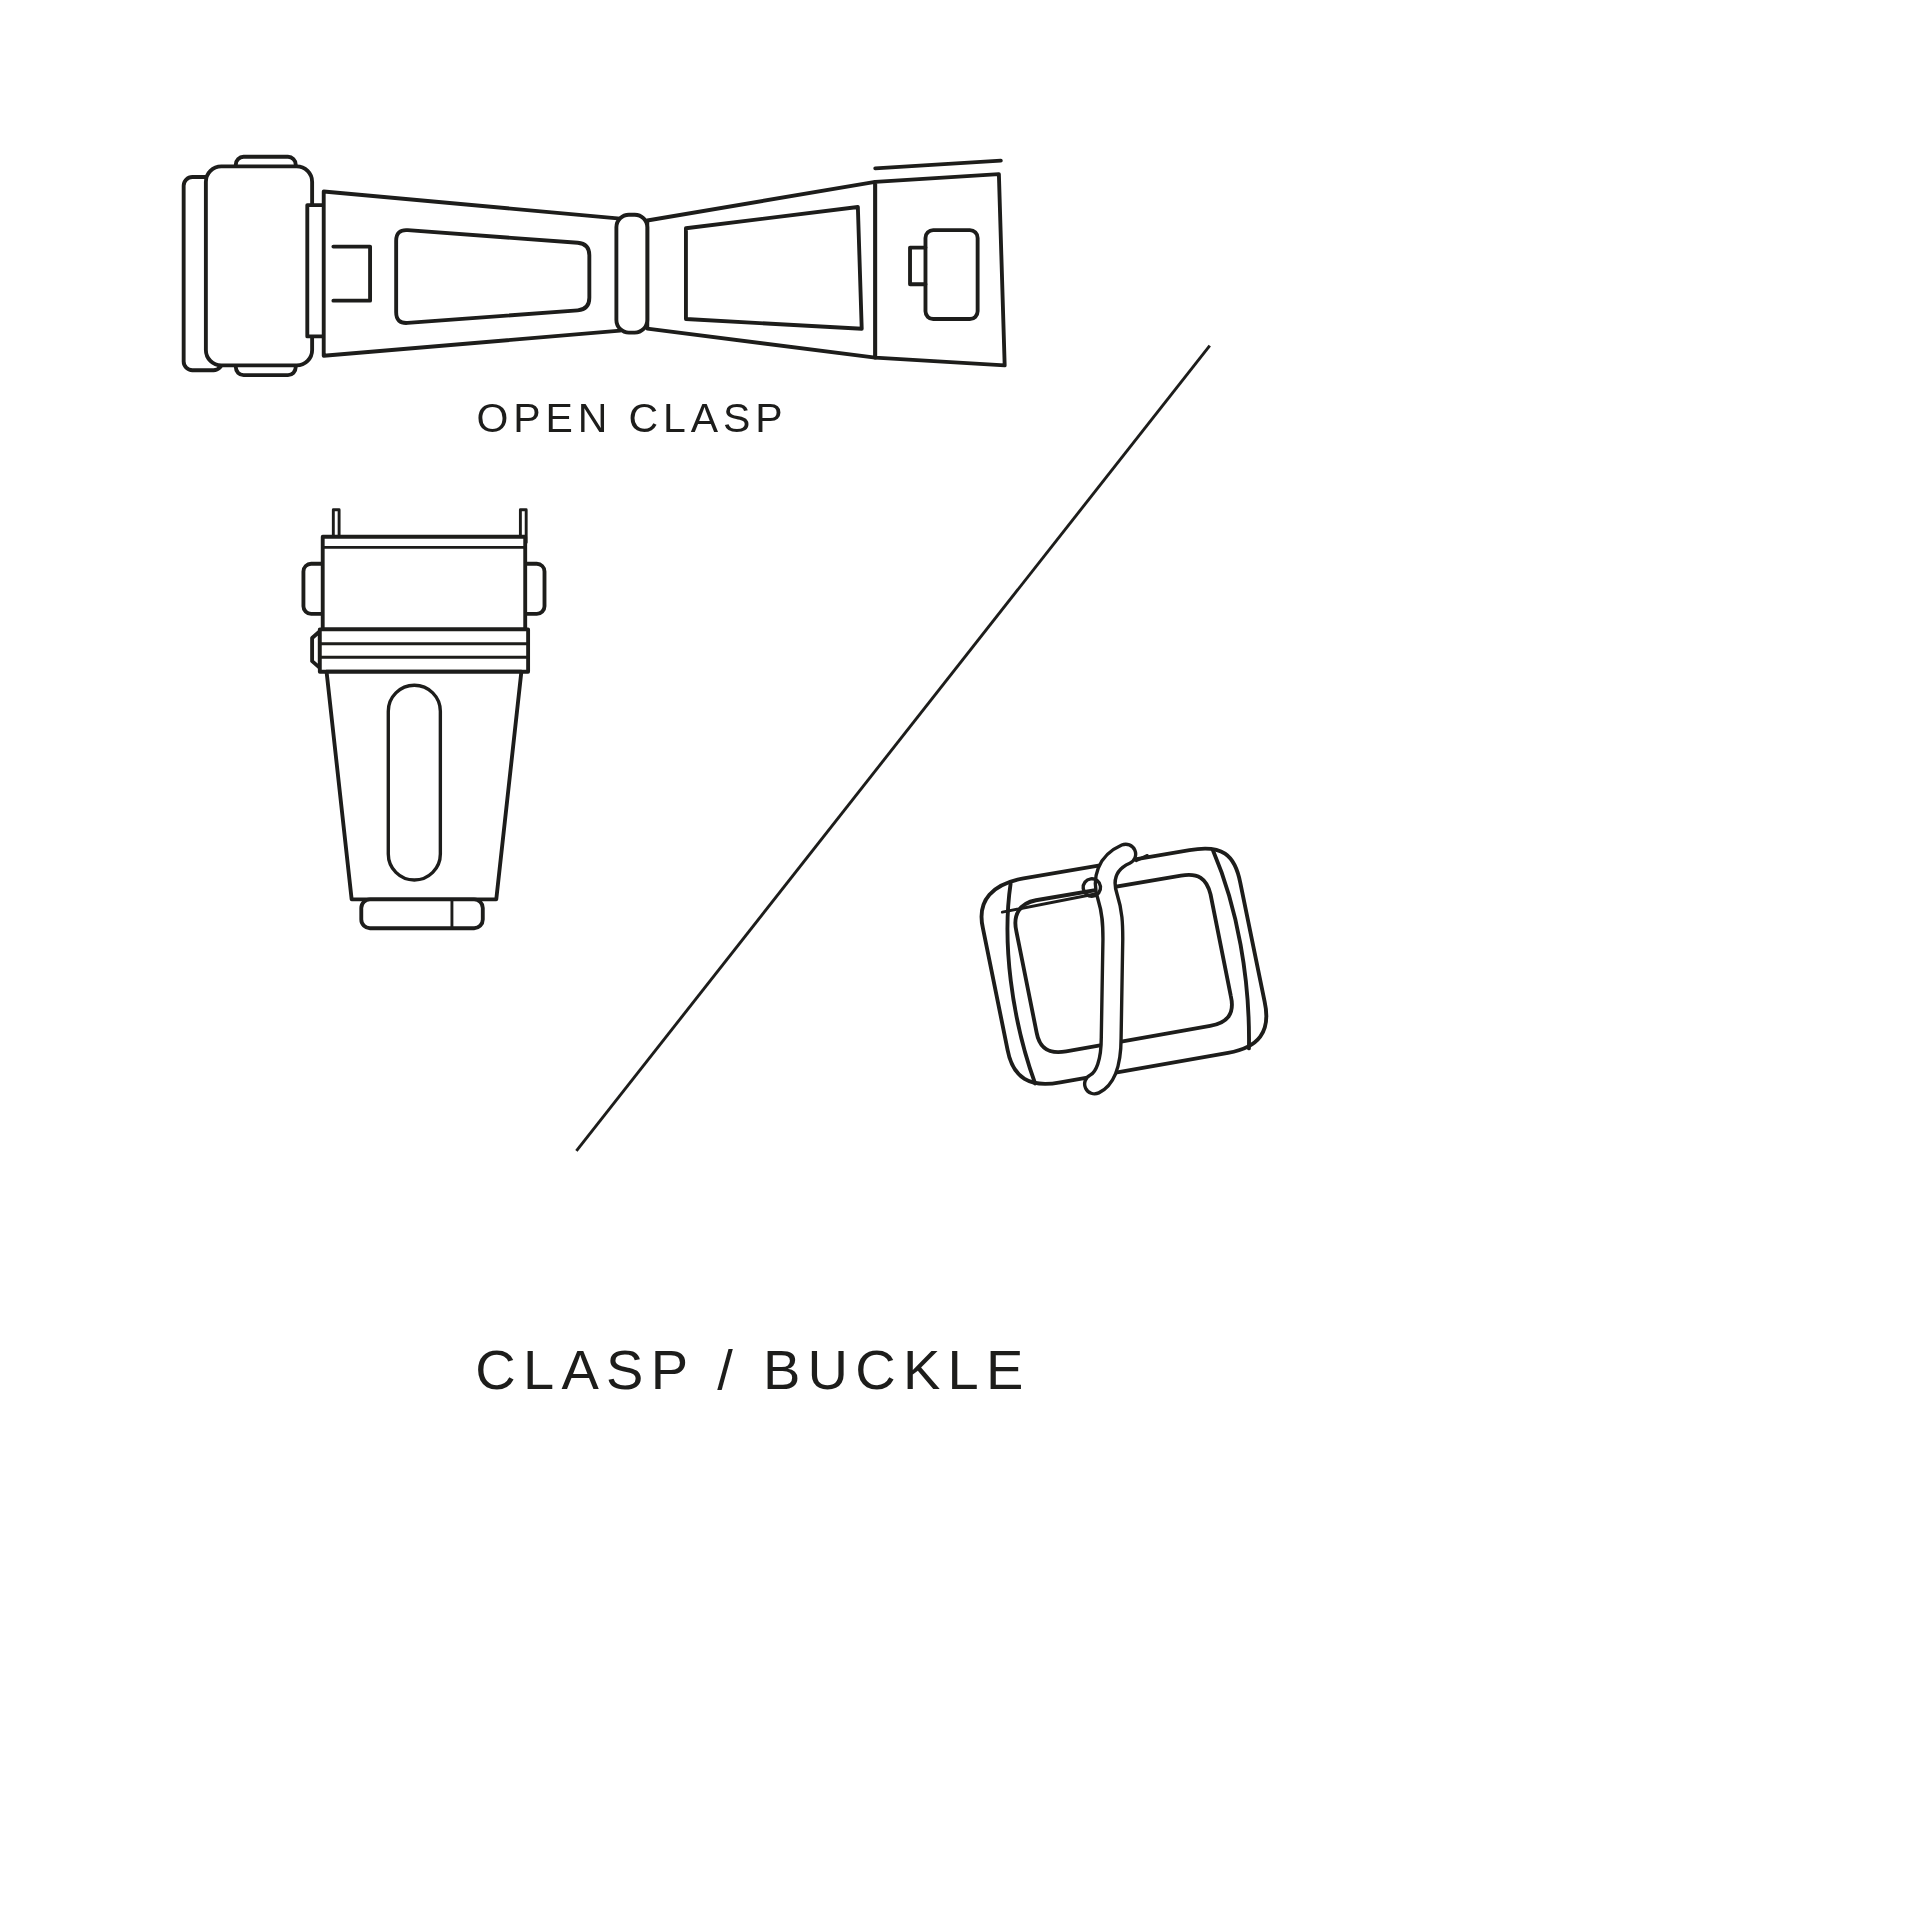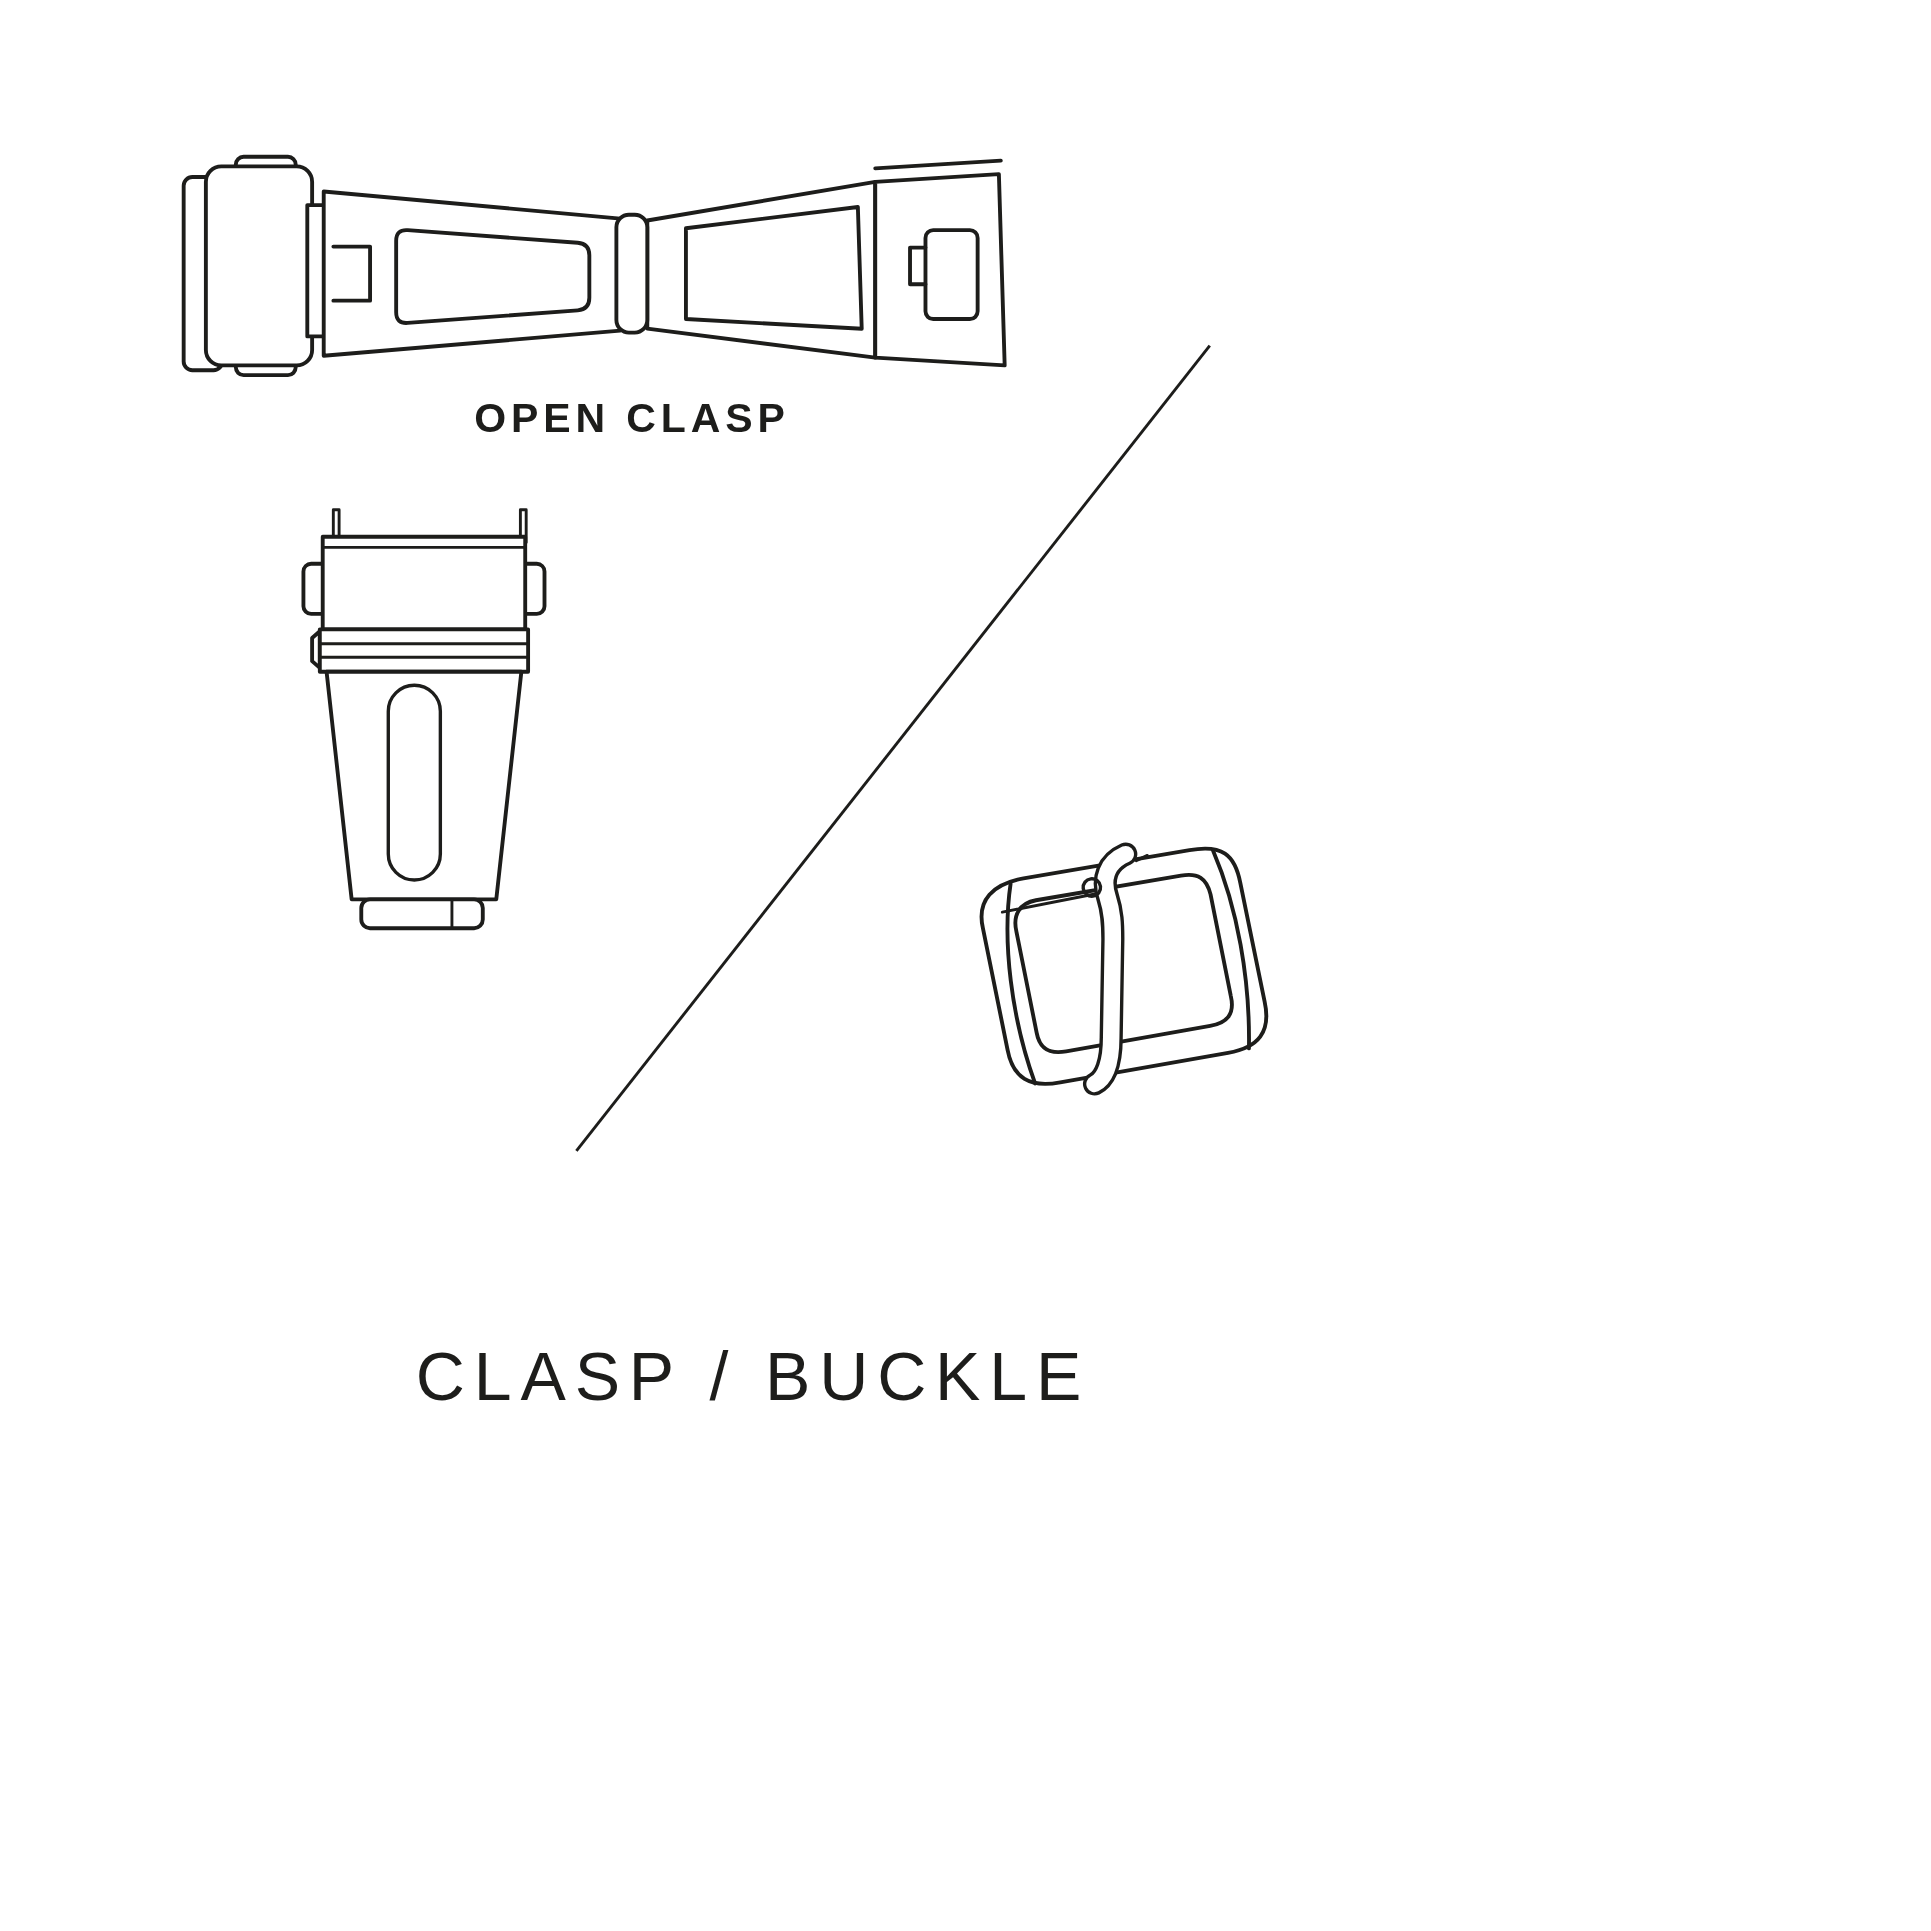--- a/index.html
+++ b/index.html
@@ -14,32 +14,32 @@
   .fig{position:absolute;color:var(--line,#1d1d1b);}
   .fig-open{left:174px;top:145px;width:850px;height:237px;}
   .fig-closed{left:288px;top:502px;width:270px;height:434px;}
   .fig-buckle{left:951px;top:830px;width:348px;height:290px;}
   .divider{position:absolute;left:0;top:0;width:1931px;height:1931px;pointer-events:none;}
   .label{
     position:absolute;
     text-align:center;
     color:var(--text,#1d1d1b);
     font-size:41px;
-    font-weight:700;
+    font-weight:400;
     letter-spacing:0.12em;
     line-height:1;
   }
   .label-open{left:246px;top:398px;width:772px;}
   .label-closed{left:128px;top:964px;width:579px;}
   .title{
     position:absolute;
     left:77px;top:1342px;width:1352px;
     text-align:center;
     color:var(--text,#1d1d1b);
-    font-size:68px;
+    font-size:56px;
     font-weight:400;
     letter-spacing:0.13em;
     line-height:1;
   }
 </style>
 </head>
 <body>
 
 <div class="canvas">
 

